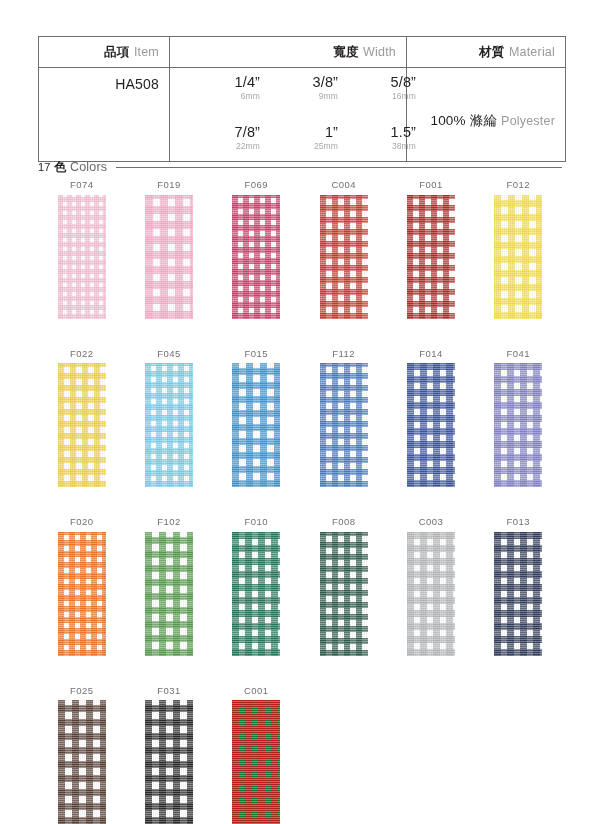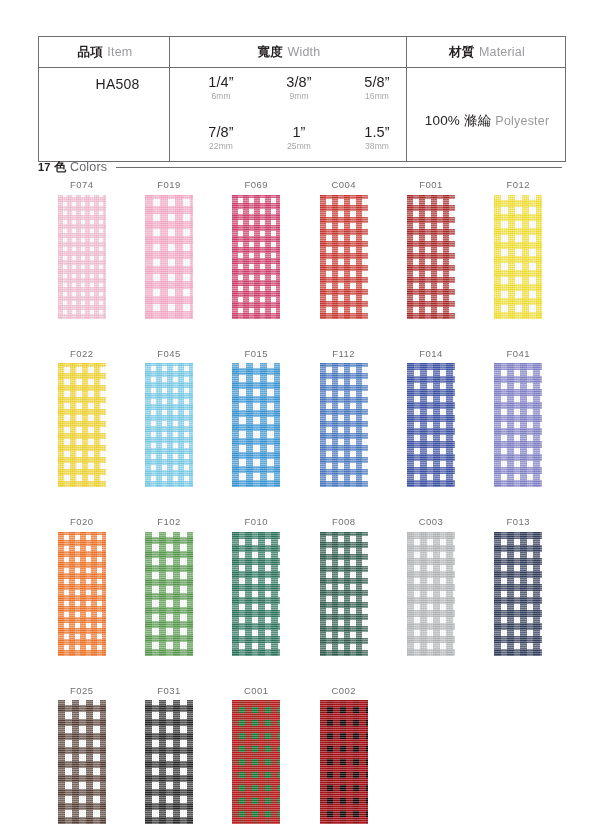--- a/index.html
+++ b/index.html
@@ -30,21 +30,21 @@
     top: 36px;
     width: 524px;
     border-collapse: collapse;
     table-layout: fixed;
   }
   .spec-table td, .spec-table th {
     border: 1px solid #ururu;
     border: 1px solid #6d6e71;
     padding: 0;
     vertical-align: top;
-    text-align: center;
+    text-align: right;
   }
   .cell-pad {
     padding: 6px 10px 7px 12px;
   }
   .hdr .cell-pad {
     padding: 5px 10px 6px 12px;
   }
   .col-item { width: 130px; }
   .col-width { width: 236px; }
   .col-mat  { width: 158px; }
@@ -106,21 +106,21 @@
     height: 18px;
     display: flex;
     align-items: center;
     gap: 9px;
   }
   .colors-head .label {
     font-size: 12px;
     white-space: nowrap;
     letter-spacing: .2px;
   }
-  .colors-head .label .num { font-weight: bold; font-size: 11px; }
+  .colors-head .label .num { font-weight: normal; font-size: 11px; }
   .colors-head .label .zh { font-weight: bold; font-size: 12px; }
   .colors-head .label .en { color: #6a6a6d; font-size: 12.5px; }
   .rule {
     flex: 1 1 auto;
     height: 1px;
     background: #6d6e71;
   }
 
   
   .swatch-grid {
@@ -368,21 +368,15 @@
         <div class="swatch">
           <div class="weave" style="background: repeating-linear-gradient(90deg, rgba(26, 26, 26, 0.72) 0px, rgba(26, 26, 26, 0.72) 7.28px, rgba(0, 0, 0, 0) 7.28px, rgba(0, 0, 0, 0) 14px), repeating-linear-gradient(0deg, rgba(26, 26, 26, 0.72) 0px, rgba(26, 26, 26, 0.72) 7.28px, rgba(0, 0, 0, 0) 7.28px, rgba(0, 0, 0, 0) 14px) rgb(255, 255, 255);"></div>
         </div>
       </div>
       <div class="swatch-cell">
         <div class="swatch-label">C001</div>
         <div class="swatch">
           <div class="weave" style="background: repeating-linear-gradient(90deg, rgba(200, 22, 29, 0.78) 0px, rgba(200, 22, 29, 0.78) 6.76px, rgba(0, 0, 0, 0) 6.76px, rgba(0, 0, 0, 0) 13px), repeating-linear-gradient(0deg, rgba(200, 22, 29, 0.78) 0px, rgba(200, 22, 29, 0.78) 6.76px, rgba(0, 0, 0, 0) 6.76px, rgba(0, 0, 0, 0) 13px) rgb(18, 128, 56);"></div>
         </div>
       </div>
-      <div class="swatch-cell">
-        <div class="swatch-label">C002</div>
-        <div class="swatch">
-          <div class="weave" style="background: repeating-linear-gradient(90deg, rgba(180, 20, 26, 0.78) 0px, rgba(180, 20, 26, 0.78) 6.76px, rgba(0, 0, 0, 0) 6.76px, rgba(0, 0, 0, 0) 13px), repeating-linear-gradient(0deg, rgba(180, 20, 26, 0.78) 0px, rgba(180, 20, 26, 0.78) 6.76px, rgba(0, 0, 0, 0) 6.76px, rgba(0, 0, 0, 0) 13px) rgb(18, 10, 10);"></div>
-        </div>
-      </div>
     </div>
 
 </div>
 
 </body></html>

